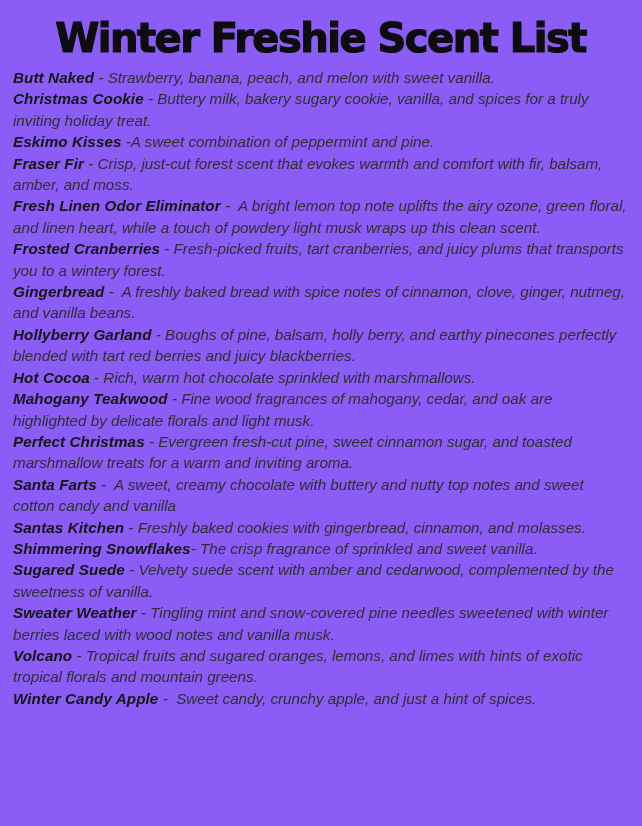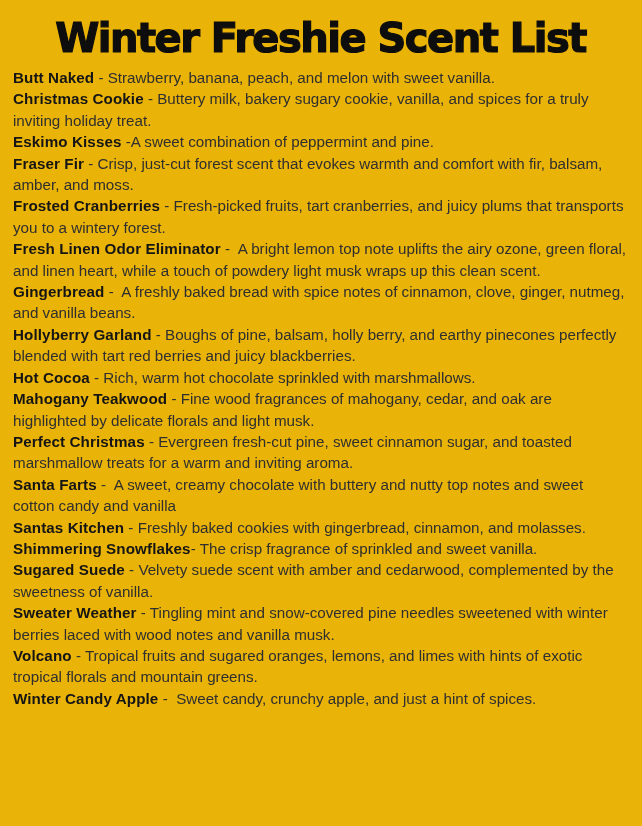--- a/index.html
+++ b/index.html
@@ -4,21 +4,21 @@
 <style>
   html, body {
     margin: 0;
     padding: 0;
     background: #ffffff;
   }
   .page {
     width: 642px;
     height: 826px;
     box-sizing: border-box;
-    background: #eab308;
+    background: #8b5cf6;
     padding: 16px 14px 0 13px;
     font-family: "Liberation Sans", "DejaVu Sans", sans-serif;
     color: #2f2f2f;
     overflow: hidden;
   }
   .title {
     font-family: "DejaVu Sans", "Liberation Sans", sans-serif;
     font-size: 40px;
     font-weight: bold;
     line-height: 1.1;
@@ -30,42 +30,43 @@
   }
   .scent-list {
     width: 100%;
   }
   .scent {
     margin: 0;
     font-size: 15.2px;
     line-height: 21.4px;
     white-space: pre-wrap;
     color: #2f2f2f;
+    font-style: italic;
   }
   .scent-name {
     font-weight: 700;
     color: #151515;
     letter-spacing: 0.1px;
   }
   .scent-sep, .scent-desc {
     font-weight: 400;
   }
 </style>
 </head>
 <body>
 
 <div class="page">
   <h1 class="title">Winter Freshie Scent List</h1>
   <div class="scent-list" id="scent-list">
       <p class="scent"><b class="scent-name">Butt Naked</b><span class="scent-sep"> - </span><span class="scent-desc">Strawberry, banana, peach, and melon with sweet vanilla.</span></p>
       <p class="scent"><b class="scent-name">Christmas Cookie</b><span class="scent-sep"> - </span><span class="scent-desc">Buttery milk, bakery sugary cookie, vanilla, and spices for a truly inviting holiday treat.</span></p>
       <p class="scent"><b class="scent-name">Eskimo Kisses</b><span class="scent-sep"> -</span><span class="scent-desc">A sweet combination of peppermint and pine.</span></p>
       <p class="scent"><b class="scent-name">Fraser Fir</b><span class="scent-sep"> - </span><span class="scent-desc">Crisp, just-cut forest scent that evokes warmth and comfort with fir, balsam, amber, and moss.</span></p>
+      <p class="scent"><b class="scent-name">Fresh Linen Odor Eliminator</b><span class="scent-sep"> -  </span><span class="scent-desc">A bright lemon top note uplifts the airy ozone, green floral, and linen heart, while a touch of powdery light musk wraps up this clean scent.</span></p>
       <p class="scent"><b class="scent-name">Frosted Cranberries</b><span class="scent-sep"> - </span><span class="scent-desc">Fresh-picked fruits, tart cranberries, and juicy plums that transports you to a wintery forest.</span></p>
-      <p class="scent"><b class="scent-name">Fresh Linen Odor Eliminator</b><span class="scent-sep"> -  </span><span class="scent-desc">A bright lemon top note uplifts the airy ozone, green floral, and linen heart, while a touch of powdery light musk wraps up this clean scent.</span></p>
       <p class="scent"><b class="scent-name">Gingerbread</b><span class="scent-sep"> -  </span><span class="scent-desc">A freshly baked bread with spice notes of cinnamon, clove, ginger, nutmeg, and vanilla beans.</span></p>
       <p class="scent"><b class="scent-name">Hollyberry Garland</b><span class="scent-sep"> - </span><span class="scent-desc">Boughs of pine, balsam, holly berry, and earthy pinecones perfectly blended with tart red berries and juicy blackberries.</span></p>
       <p class="scent"><b class="scent-name">Hot Cocoa</b><span class="scent-sep"> - </span><span class="scent-desc">Rich, warm hot chocolate sprinkled with marshmallows.</span></p>
       <p class="scent"><b class="scent-name">Mahogany Teakwood</b><span class="scent-sep"> - </span><span class="scent-desc">Fine wood fragrances of mahogany, cedar, and oak are highlighted by delicate florals and light musk.</span></p>
       <p class="scent"><b class="scent-name">Perfect Christmas</b><span class="scent-sep"> - </span><span class="scent-desc">Evergreen fresh-cut pine, sweet cinnamon sugar, and toasted marshmallow treats for a warm and inviting aroma.</span></p>
       <p class="scent"><b class="scent-name">Santa Farts</b><span class="scent-sep"> -  </span><span class="scent-desc">A sweet, creamy chocolate with buttery and nutty top notes and sweet cotton candy and vanilla</span></p>
       <p class="scent"><b class="scent-name">Santas Kitchen</b><span class="scent-sep"> - </span><span class="scent-desc">Freshly baked cookies with gingerbread, cinnamon, and molasses.</span></p>
       <p class="scent"><b class="scent-name">Shimmering Snowflakes</b><span class="scent-sep">- </span><span class="scent-desc">The crisp fragrance of sprinkled and sweet vanilla.</span></p>
       <p class="scent"><b class="scent-name">Sugared Suede</b><span class="scent-sep"> - </span><span class="scent-desc">Velvety suede scent with amber and cedarwood, complemented by the sweetness of vanilla.</span></p>
       <p class="scent"><b class="scent-name">Sweater Weather</b><span class="scent-sep"> - </span><span class="scent-desc">Tingling mint and snow-covered pine needles sweetened with winter berries laced with wood notes and vanilla musk.</span></p>

